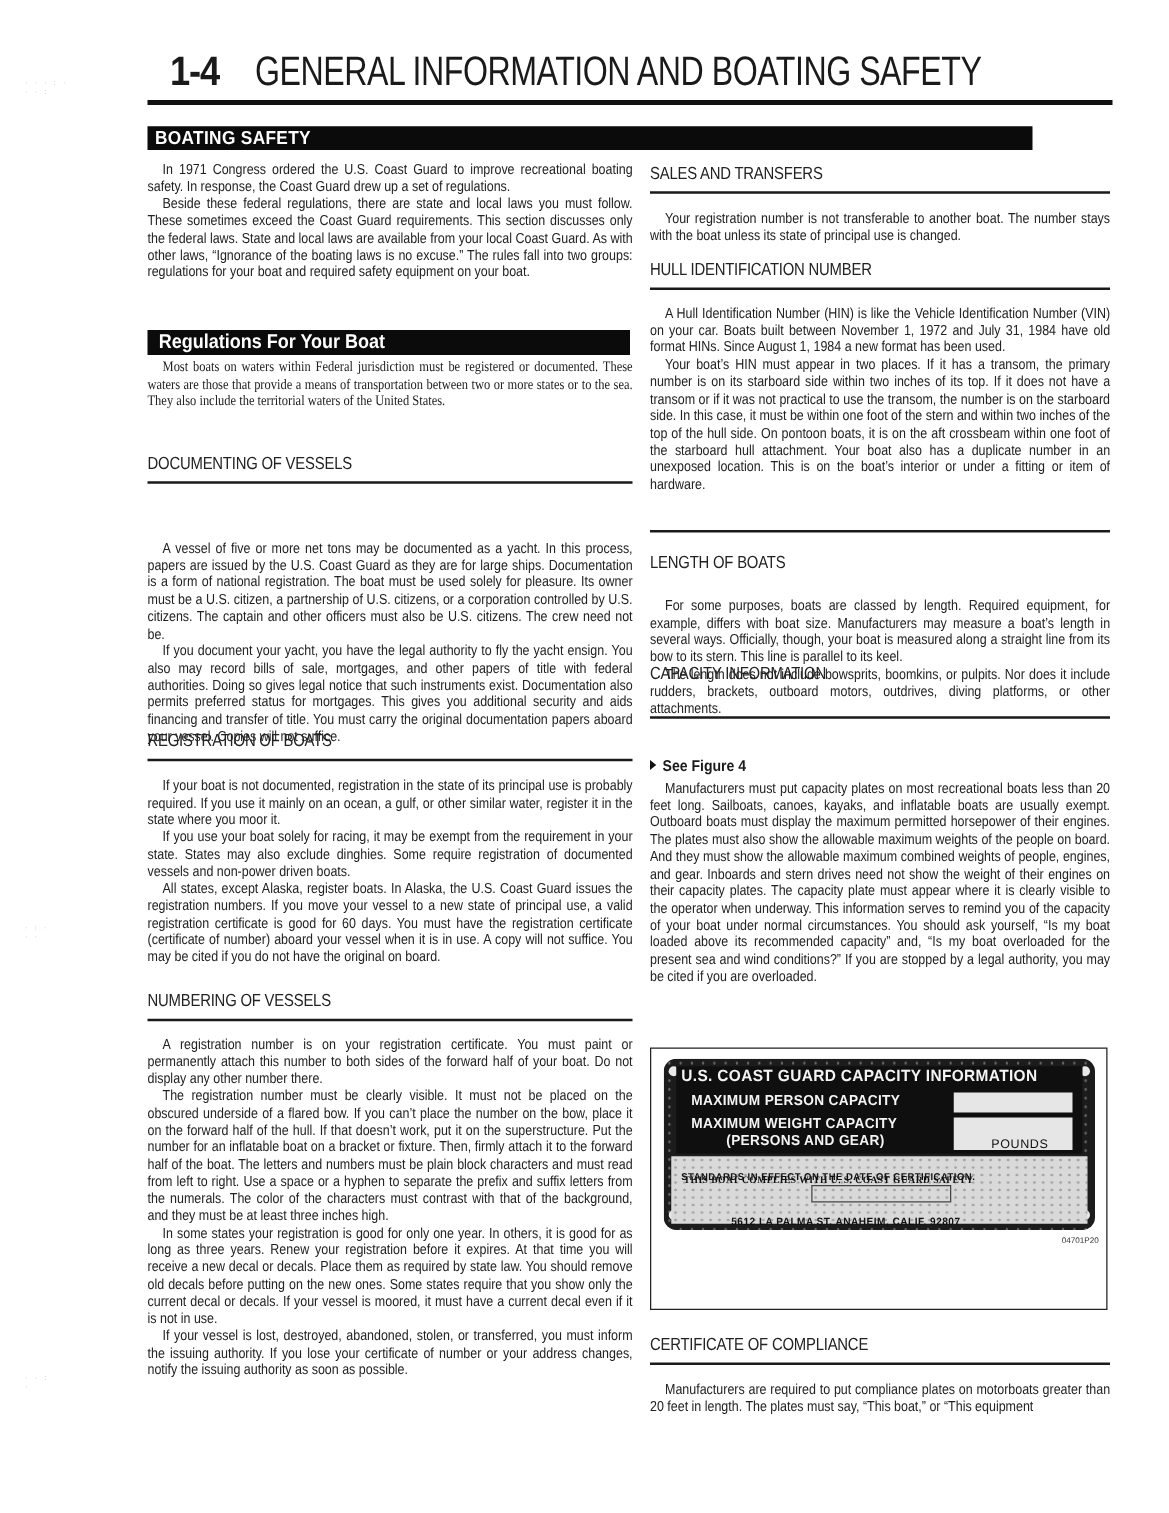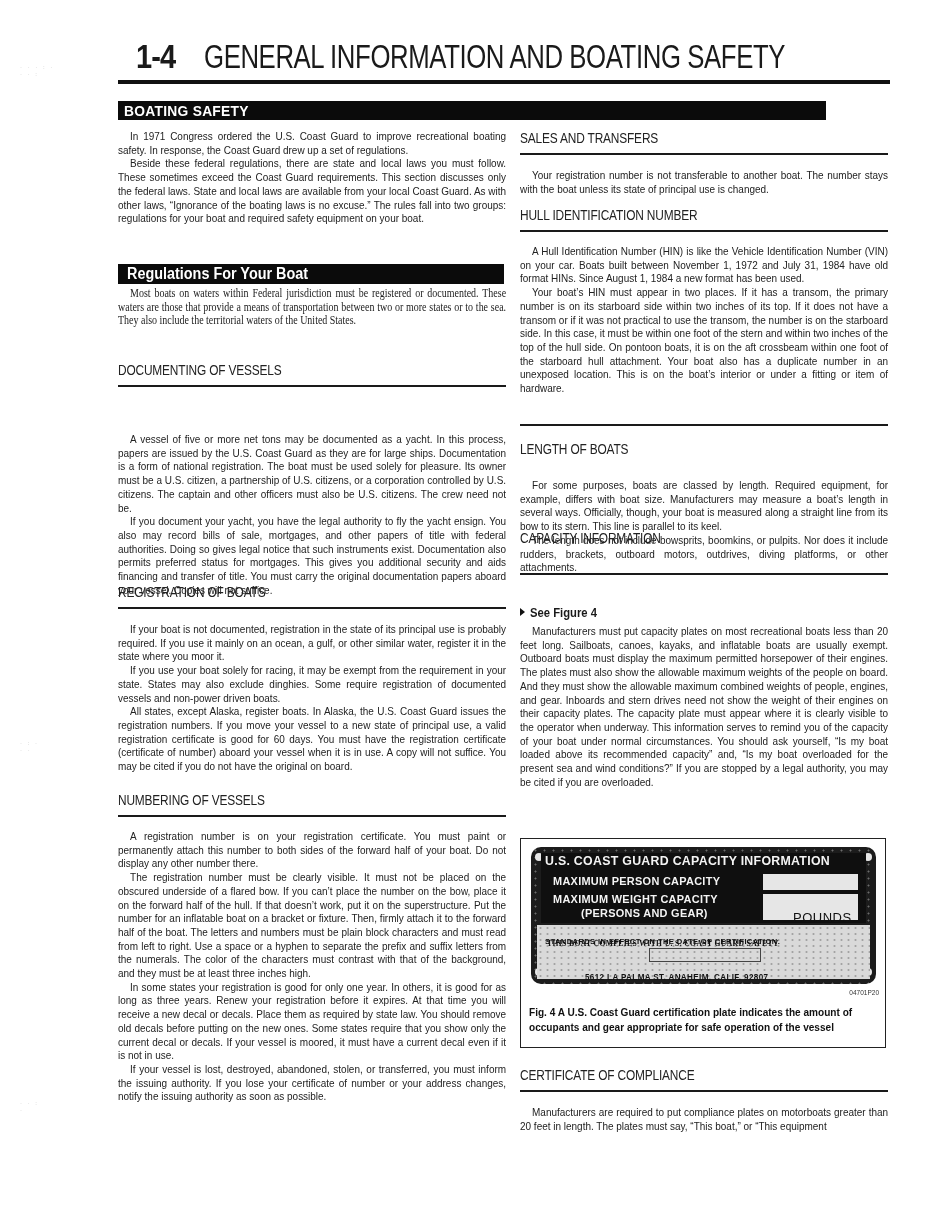--- a/index.html
+++ b/index.html
@@ -64,21 +64,21 @@
   }
   .plate-dark { position: absolute; left: 10px; top: 6px; width: 325px; height: 70px; background: #0f0f0f; }
   .plate-light {
     position: absolute; left: 6px; top: 78px; width: 333px; height: 54px; background: #d9d9d9;
     background-image: radial-gradient(circle, rgba(0,0,0,0.25) 0.8px, transparent 1.3px);
     background-size: 7px 6px;
   }
   .plate-line { position: absolute; color: #f4f4f4; font-weight: bold; white-space: nowrap; font-size: 11.5px; letter-spacing: 0.3px; }
   .plate-line span { display: inline-block; transform: scaleX(0.95); transform-origin: left center; }
   .plate-field { position: absolute; background: #e6e6e6; }
-  .plate-field-label { position: absolute; font-size: 13px; color: #111; letter-spacing: 0.5px; }
+  .plate-field-label { position: absolute; font-size: 10px; color: #111; letter-spacing: 0.5px; }
   .plate-small { position: absolute; color: #111; font-size: 8px; font-weight: bold; white-space: nowrap; letter-spacing: 0.4px; }
   .plate-small span { display: inline-block; transform: scaleX(0.95); transform-origin: left center; }
   .plate-date-box { position: absolute; left: 118px; top: 96px; width: 110px; height: 12px; border: 1px solid #444; }
   .bolt { position: absolute; width: 8px; height: 8px; border-radius: 50%; background: #e8e8e8; }
   .fig-id { position: absolute; right: 6px; top: 150px; font-size: 6.5px; color: #333; }
   .fig-caption {
     position: absolute; left: 8px; top: 166px; width: 350px;
     font-size: 11.2px; line-height: 15px; font-weight: bold; color: #111;
   }
   .fig-caption span { display: block; transform: scaleX(0.9); transform-origin: left top; width: 111%; }
@@ -184,22 +184,19 @@
     <div class="plate-field" style="left:232px; top:47px; width:95px; height:26px;"></div>
     <div class="plate-field-label" style="left:262px; top:63px;">POUNDS</div>
     <div class="plate-light"></div>
     <div class="plate-small" style="left:16px; top:92px;font-family:Liberation Serif, serif;"><span>THIS BOAT COMPLIES WITH U. S. COAST GUARD SAFETY</span></div>
     <div class="plate-small" style="left:14px; top:90px;"><span>STANDARDS IN EFFECT ON THE DATE OF CERTIFICATION.</span></div>
     <div class="plate-date-box" style="top:101px;"></div>
     <div class="plate-small" style="left:90px; top:128px; font-size:10px;margin-top:28px;"><span>BAHAMA INDUSTRIES, INC.</span></div>
     <div class="plate-small" style="left:54px; top:125px; font-size:8.5px;"><span>5612 LA PALMA ST. ANAHEIM, CALIF. 92807</span></div>
   </div>
   <div class="fig-id">04701P20</div>
-  <div class="fig-caption">
-    <span>Fig. 4 A U.S. Coast Guard certification plate indicates the amount of occupants and gear appropriate for safe operation of the vessel</span>
-  </div>
 </div>
 
 <div class="sub-head" style="left:520px; top:1067px;"><span>CERTIFICATE OF COMPLIANCE</span></div>
 <div class="sub-rule" style="left:520px; top:1090px; width:368px;"></div>
 <div class="col col-right" style="top:1105px;">
   <p class="p">Manufacturers are required to put compliance plates on motorboats greater than 20 feet in length. The plates must say, “This boat,” or “This equipment</p>
 </div>
 
 </body></html>

